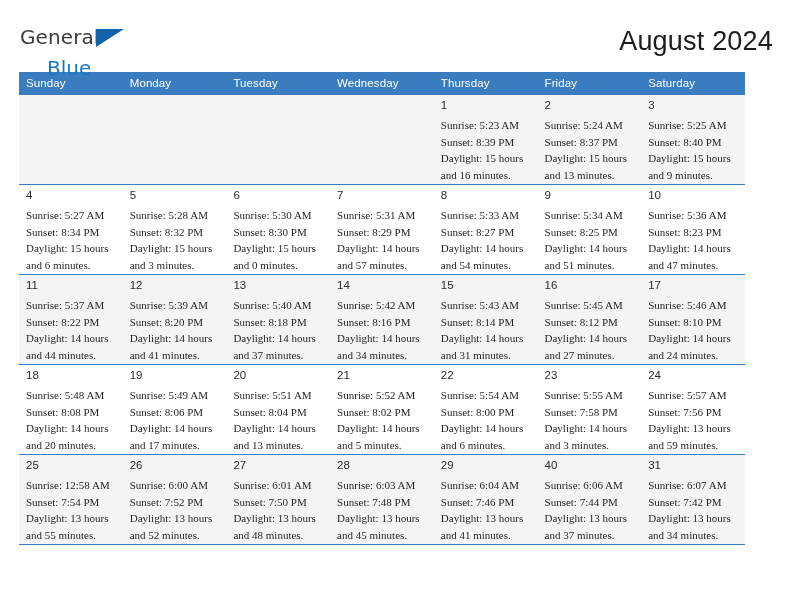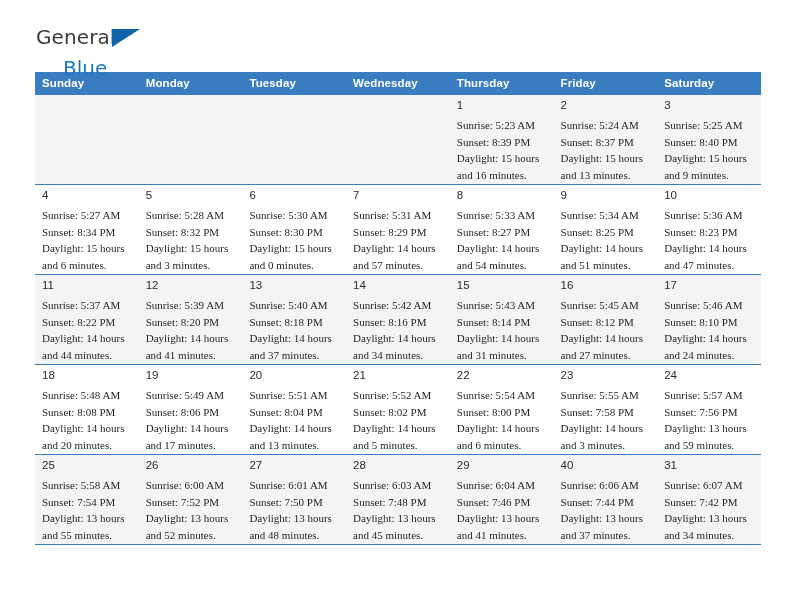--- a/index.html
+++ b/index.html
@@ -12,21 +12,21 @@
     background: #ffffff;
     font-family: "Liberation Sans", sans-serif;
     color: #1a1a1a;
     overflow: hidden;
   }
   .page {
     position: relative;
     width: 792px;
     height: 612px;
     box-sizing: border-box;
-    padding: 0 35px;
+    padding: 0 19px;
   }
 
   
   .header {
     display: flex;
     align-items: flex-start;
     justify-content: space-between;
     height: 72px;
     padding-top: 26px;
     box-sizing: border-box;
@@ -84,21 +84,21 @@
   
   .calendar {
     width: 726px;
     border-collapse: collapse;
     table-layout: fixed;
   }
   .calendar th {
     background: #3a7cc0;
     color: #ffffff;
     font-size: 11.5px;
-    font-weight: bold;
+    font-weight: normal;
     text-align: left;
     padding: 5px 0 6px 7px;
     letter-spacing: 0.1px;
     height: 20px;
     box-sizing: border-box;
   }
   .calendar td {
     vertical-align: top;
     height: 89px;
     padding: 0;
@@ -139,20 +139,21 @@
 
   <div class="header">
 
     <div class="logo">
       <span class="logo-general">General</span>
       <span class="logo-triangle"></span>
       <span class="logo-blue">Blue</span>
     </div>
 
     <div class="title-block">
+      <div class="cal-title">August 2024</div>
     </div>
 
   </div>
 
   <table class="calendar">
     <thead>
       <tr>
         <th>Sunday</th>
         <th>Monday</th>
         <th>Tuesday</th>
@@ -445,21 +446,21 @@
                 <div>and 59 minutes.</div>
               </div>
             </div>
           </td>
         </tr>
         <tr class="shaded">
           <td>
             <div class="cell-inner">
               <div class="daynum">25</div>
               <div class="info">
-                <div>Sunrise: 5:58 AM</div>
+                <div>Sunrise: 12:58 AM</div>
                 <div>Sunset: 7:54 PM</div>
                 <div>Daylight: 13 hours</div>
                 <div>and 55 minutes.</div>
               </div>
             </div>
           </td>
           <td>
             <div class="cell-inner">
               <div class="daynum">26</div>
               <div class="info">

